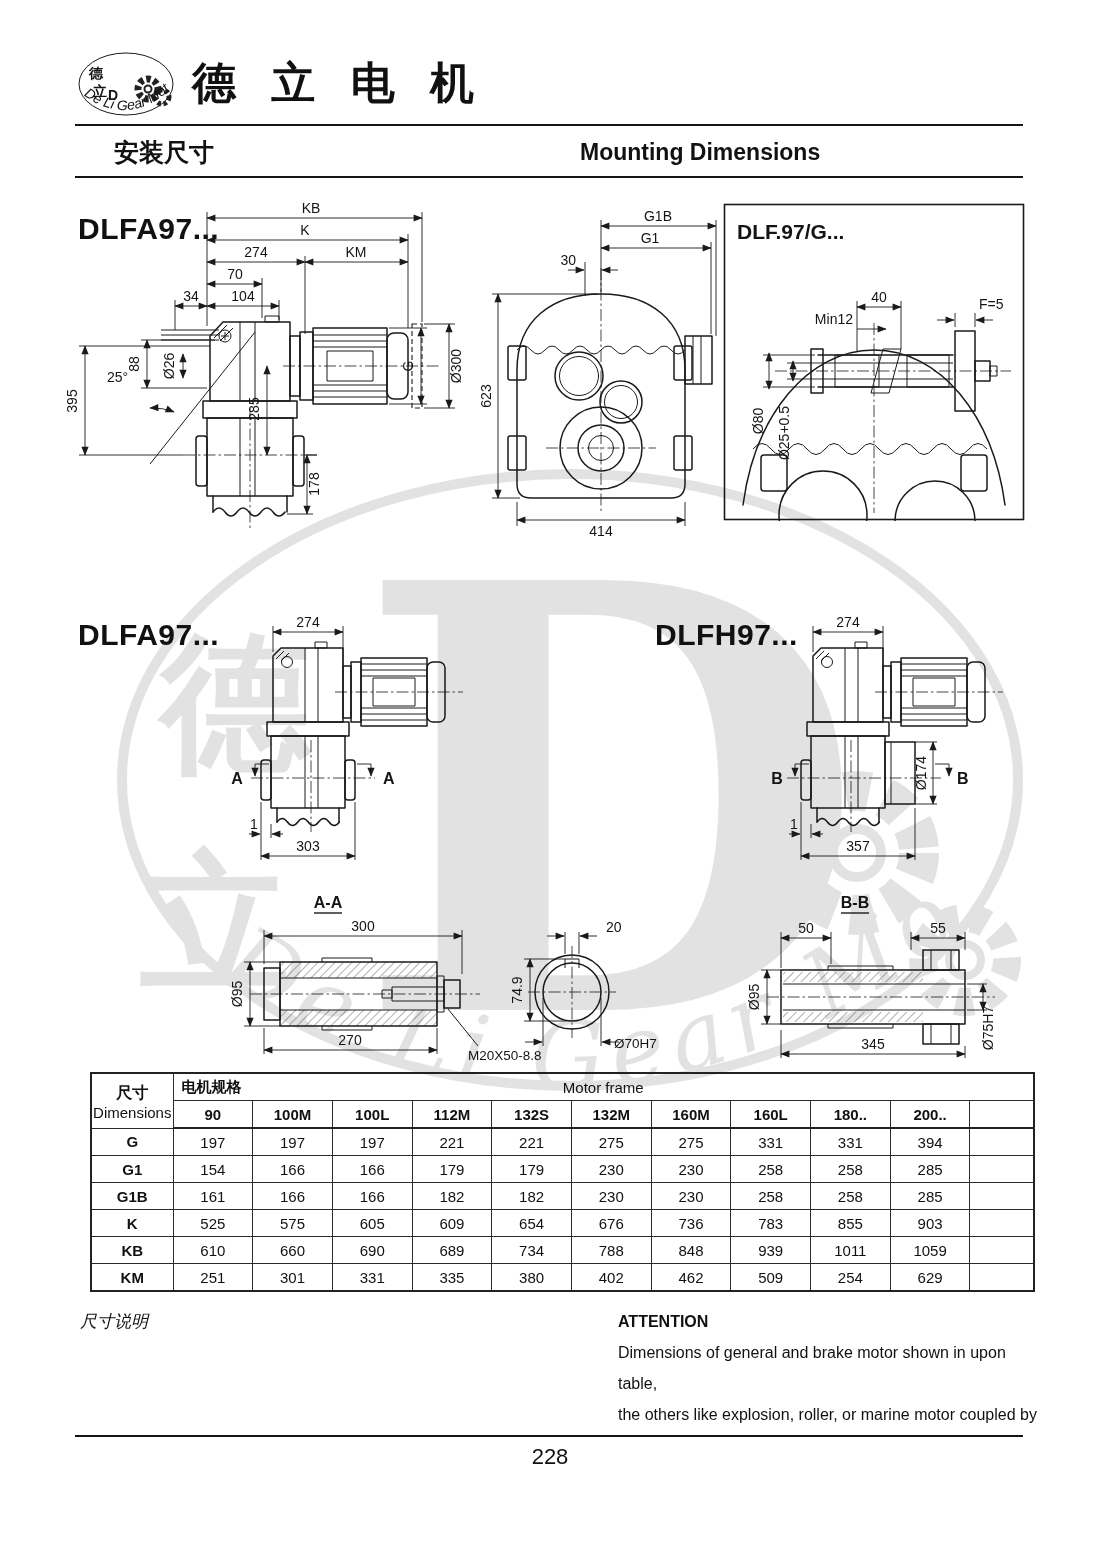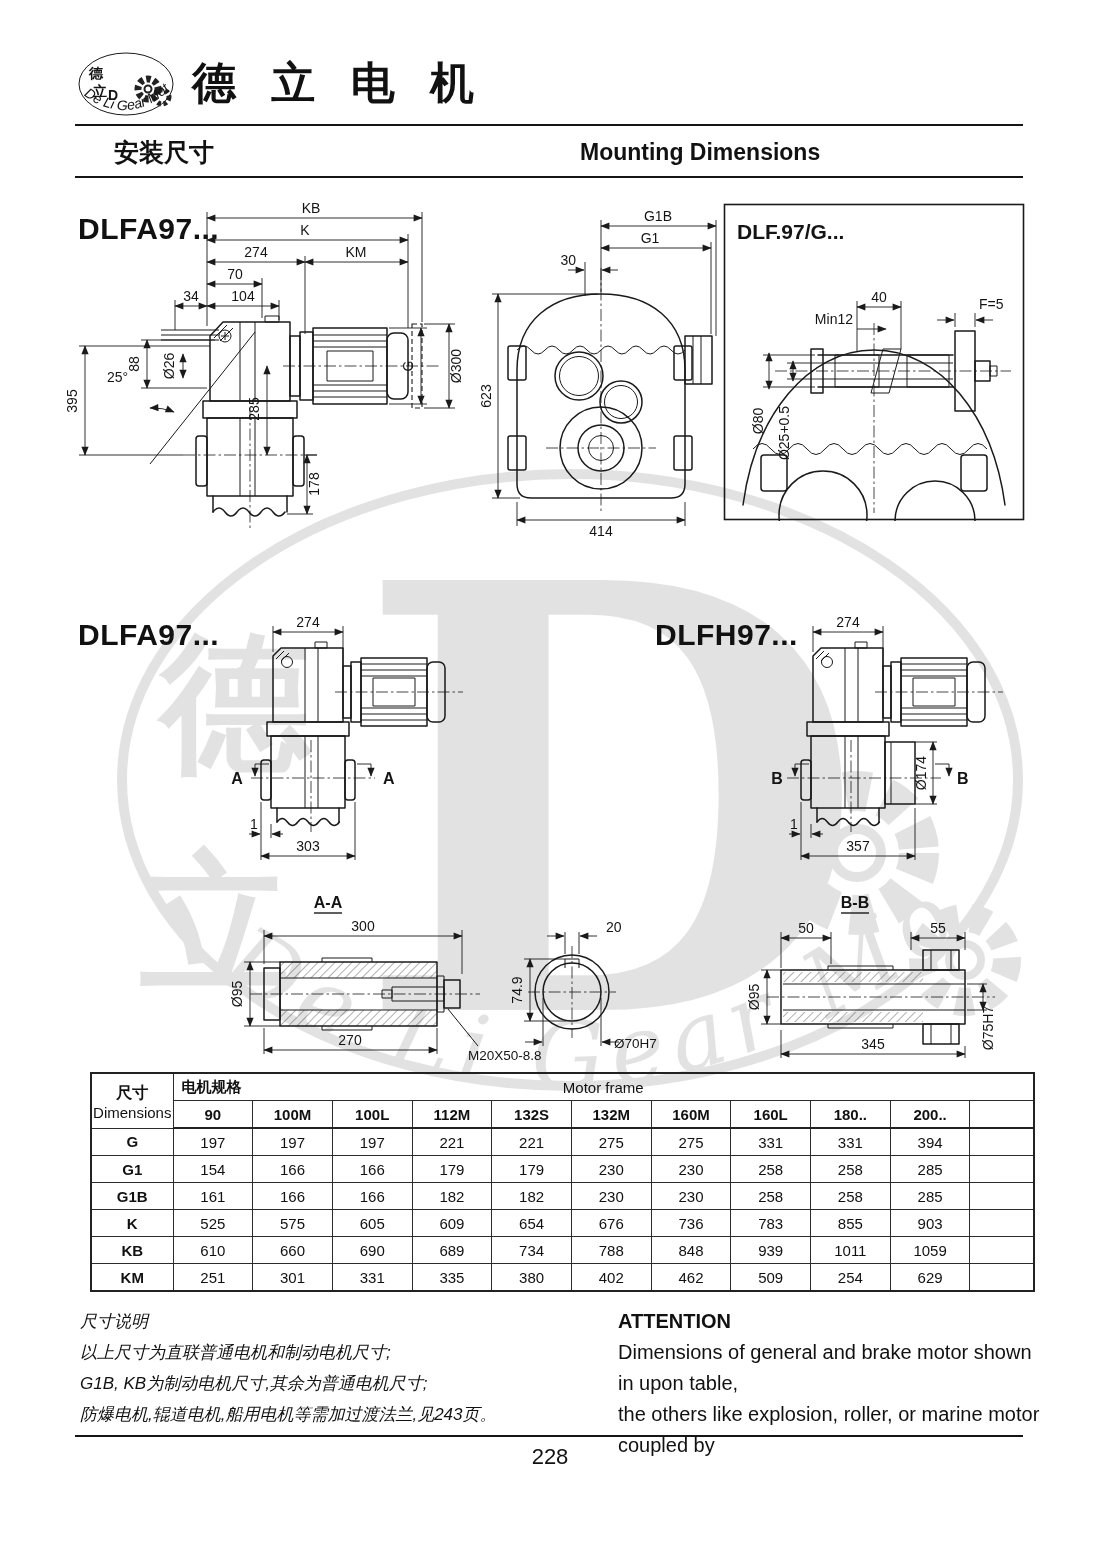--- a/index.html
+++ b/index.html
@@ -31,21 +31,21 @@
   td.hdrspec{position:relative;height:27px;}
   td.hdrspec .cnspec{position:absolute;left:8px;top:4px;font-weight:bold;font-size:15px;}
   td.hdrspec .enspec{display:block;text-align:center;font-size:15px;}
   td.dimhead{font-size:13.5px;}
   td.dimhead .cn{display:block;font-size:16px;font-weight:bold;margin-top:2px;}
   tr.cols td{font-weight:bold;border-bottom:2px solid #222;}
   td.rowname{font-weight:bold;}
   .notes{position:absolute;top:1306px;z-index:2;font-size:17px;line-height:31px;}
   .notes .ttl{font-weight:bold;}
   .notes.cn{left:80px;width:520px;font-style:italic;}
-  .notes.en{left:618px;width:430px;font-size:20px;}
+  .notes.en{left:618px;width:430px;font-size:16px;}
   .pagenum{position:absolute;left:0;right:0;top:1444px;text-align:center;font-size:22px;z-index:2;}
 </style>
 </head>
 <body>
 
 <div class="page">
 
   
   <svg class="wm" width="930" height="650" viewBox="0 0 930 650">
     <ellipse cx="465" cy="325" rx="448" ry="306" fill="none" stroke="#000" stroke-width="10"></ellipse>
@@ -607,25 +607,20 @@
           <td>254</td>
           <td>629</td>
           <td></td>
         </tr>
       </tbody>
   </table>
 
   
   <div class="notes cn">
     <div class="ttl" style="font-weight:normal">尺寸说明</div>
-    <div id="cn-lines">
-        <div>以上尺寸为直联普通电机和制动电机尺寸;</div>
-        <div>G1B, KB为制动电机尺寸,其余为普通电机尺寸;</div>
-        <div>防爆电机,辊道电机,船用电机等需加过渡法兰,见243页。</div>
-      </div>
   </div>
   <div class="notes en">
     <div class="ttl">ATTENTION</div>
     <div id="en-lines">
         <div>Dimensions of general and brake motor shown in upon table,</div>
         <div>the others like explosion, roller, or marine motor coupled by</div>
       </div>
   </div>
 
   

